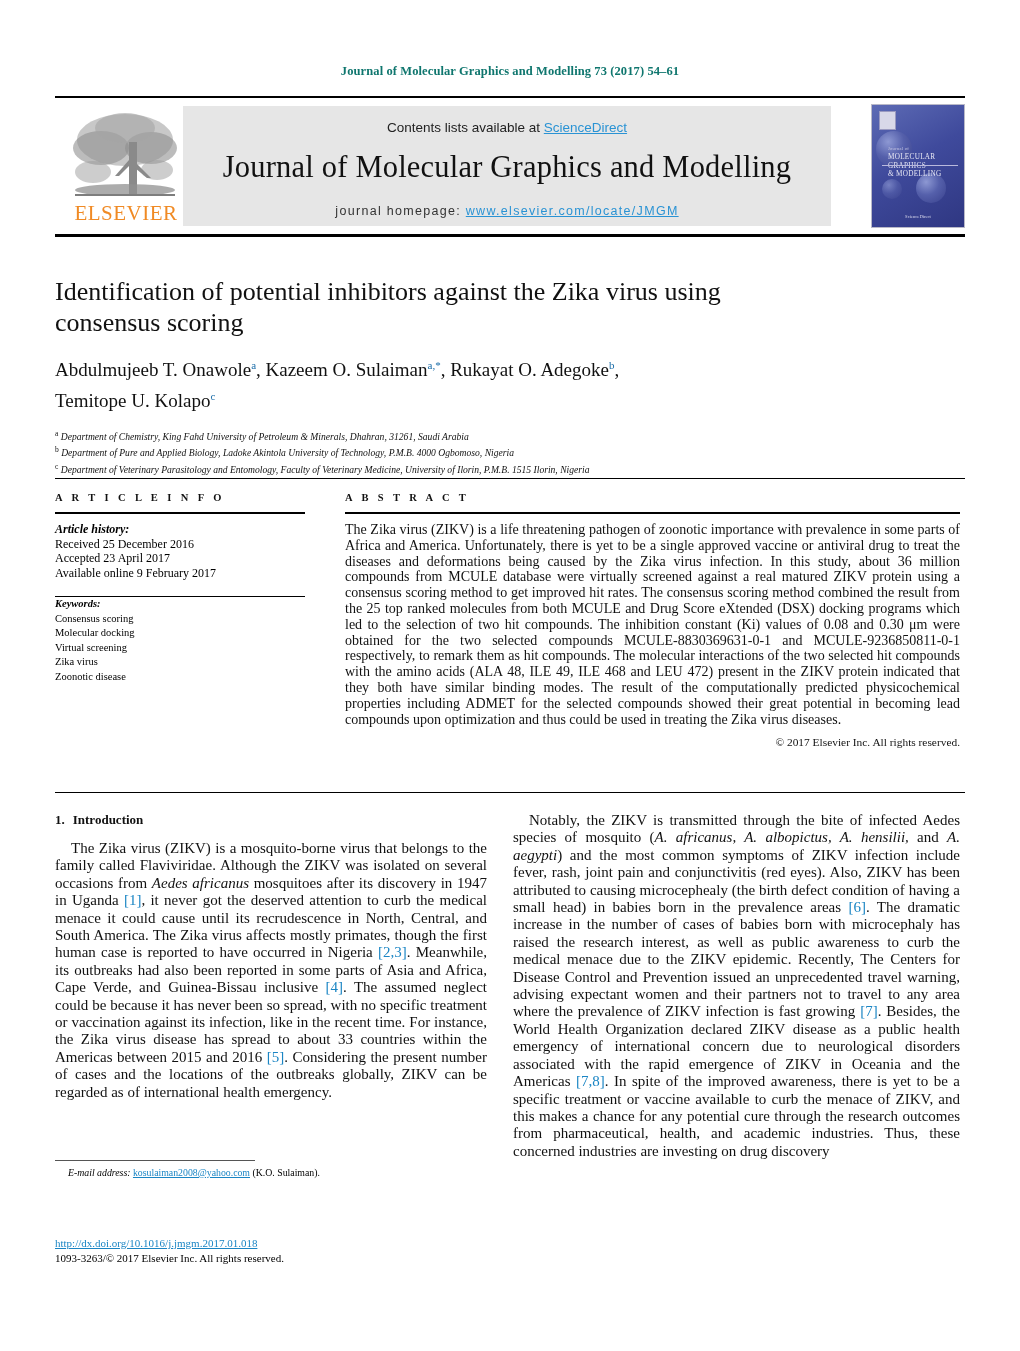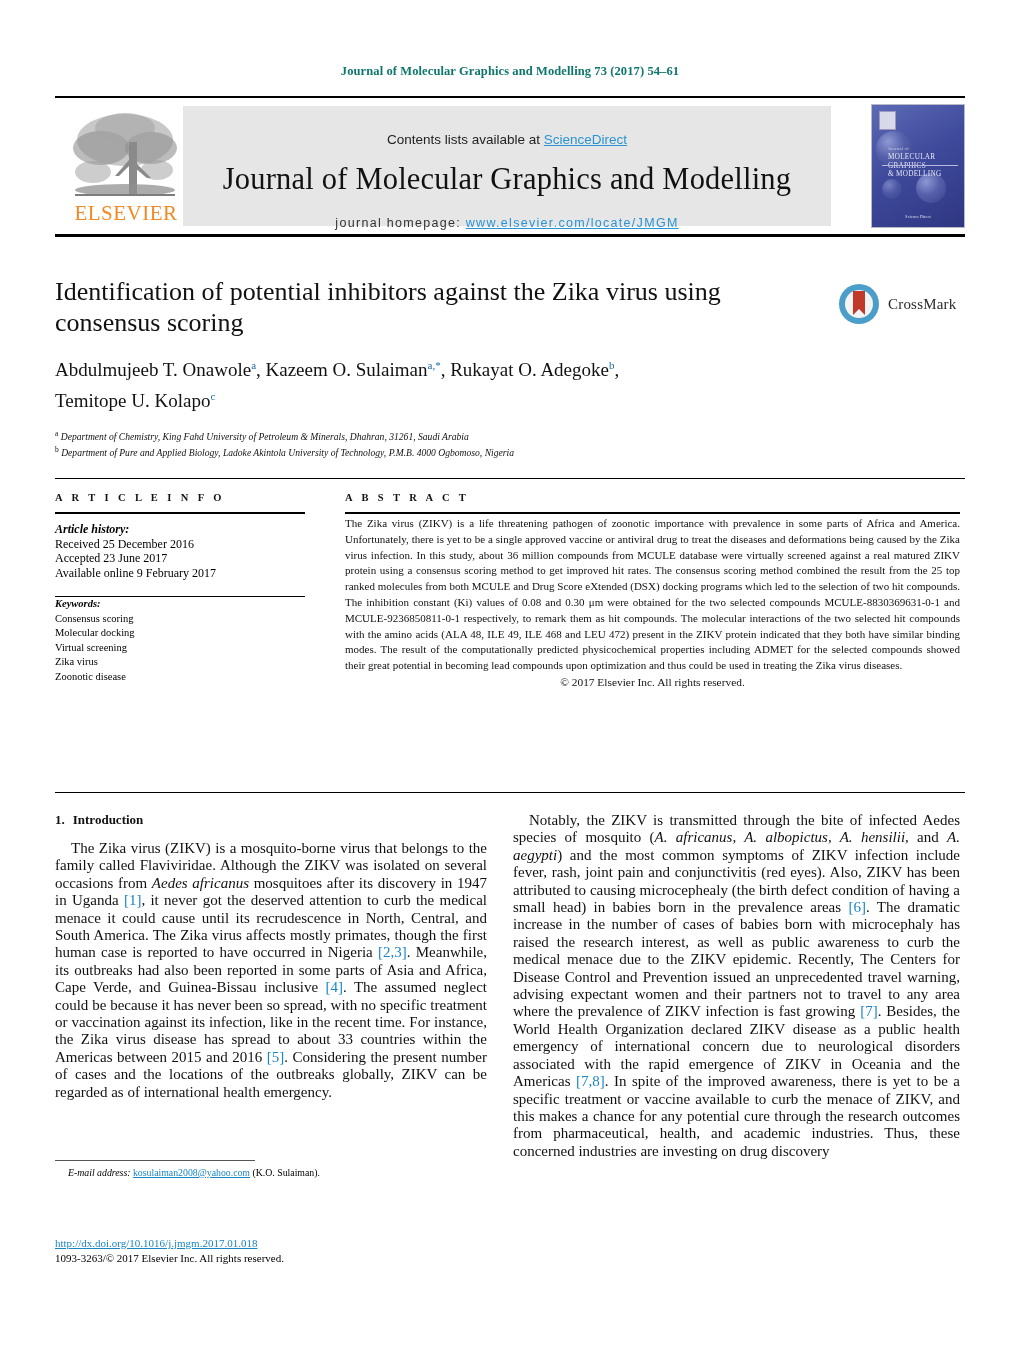--- a/index.html
+++ b/index.html
@@ -66,21 +66,21 @@
   .center-band {
     position: absolute;
     left: 128px;
     top: 8px;
     width: 648px;
     height: 120px;
     background: #e6e6e6;
     text-align: center;
   }
   .contents-line {
-    margin-top: 26px;
+    margin-top: 14px;
     font-family: "Liberation Sans", sans-serif;
     font-size: 13.5px;
     color: #222;
   }
   .contents-line .sd { color: #2a93d4; }
   .journal-name {
     margin-top: 15px;
     font-family: "Liberation Serif", serif;
     font-size: 30.5px;
     color: #111;
@@ -174,30 +174,30 @@
   }
   .thick-rule { border-top: 2px solid #000; margin-top: 9px; }
 
   .hist { margin-top: 8px; font-size: 12px; line-height: 14.5px; }
   .hist .lbl { font-style: italic; font-weight: bold; }
   .kw-rule { border-top: 1px solid #000; margin-top: 16px; }
   .kw { font-size: 10.5px; line-height: 14.5px; }
   .kw .lbl { font-style: italic; font-weight: bold; }
 
   .abstract-text {
-    margin-top: 2px;
-    font-size: 11px;
+    margin-top: 8px;
+    font-size: 14px;
     line-height: 15.8px;
     text-align: justify;
     color: #111;
   }
   .copyright {
-    margin-top: 2px;
+    margin-top: 9px;
     font-size: 11.4px;
-    text-align: center;
+    text-align: right;
     color: #111;
   }
 
   
   .rule-mid { position: absolute; left: 55px; right: 55px; top: 792px; border-top: 1px solid #000; }
   .col-left  { position: absolute; left: 55px; top: 812px; width: 432px; }
   .col-right { position: absolute; left: 513px; top: 812px; width: 447px; }
 
   .h1 {
     font-size: 13px;
@@ -293,41 +293,37 @@
     </div>
     <div class="affils">
       <div class="affil">
         <sup>a</sup>
         <span>Department of Chemistry, King Fahd University of Petroleum &amp; Minerals, Dhahran, 31261, Saudi Arabia</span>
       </div>
       <div class="affil">
         <sup>b</sup>
         <span>Department of Pure and Applied Biology, Ladoke Akintola University of Technology, P.M.B. 4000 Ogbomoso, Nigeria</span>
       </div>
-    </div>
-  </div>
-
-  <div class="crossmark">
-    <svg width="44" height="44" viewBox="0 0 44 44" aria-hidden="true">
-      <circle cx="22" cy="22" r="20" fill="#4a9ec9"></circle>
-      <circle cx="22" cy="22" r="14" fill="#f4f4f4"></circle>
-      <path d="M16 9 h12 v24 l-6 -6 l-6 6 Z" fill="#c0392b"></path>
-    </svg>
-    <span class="cm-label">CrossMark</span>
-  </div>
+      <div class="affil">
+        <sup>c</sup>
+        <span>Department of Veterinary Parasitology and Entomology, Faculty of Veterinary Medicine, University of Ilorin, P.M.B. 1515 Ilorin, Nigeria</span>
+      </div>
+    </div>
+  </div>
+
 
   <div class="rule-top"></div>
 
   <div class="info-col">
     <div class="sec-head">A R T I C L E   I N F O</div>
     <div class="thick-rule"></div>
     <div class="hist">
       <div class="lbl">Article history:</div>
       <div>Received 25 December 2016</div>
-      <div>Accepted 23 June 2017</div>
+      <div>Accepted 23 April 2017</div>
       <div>Available online 9 February 2017</div>
     </div>
     <div class="kw-rule"></div>
     <div class="kw">
       <div class="lbl">Keywords:</div>
       <div>Consensus scoring</div>
       <div>Molecular docking</div>
       <div>Virtual screening</div>
       <div>Zika virus</div>
       <div>Zoonotic disease</div>

